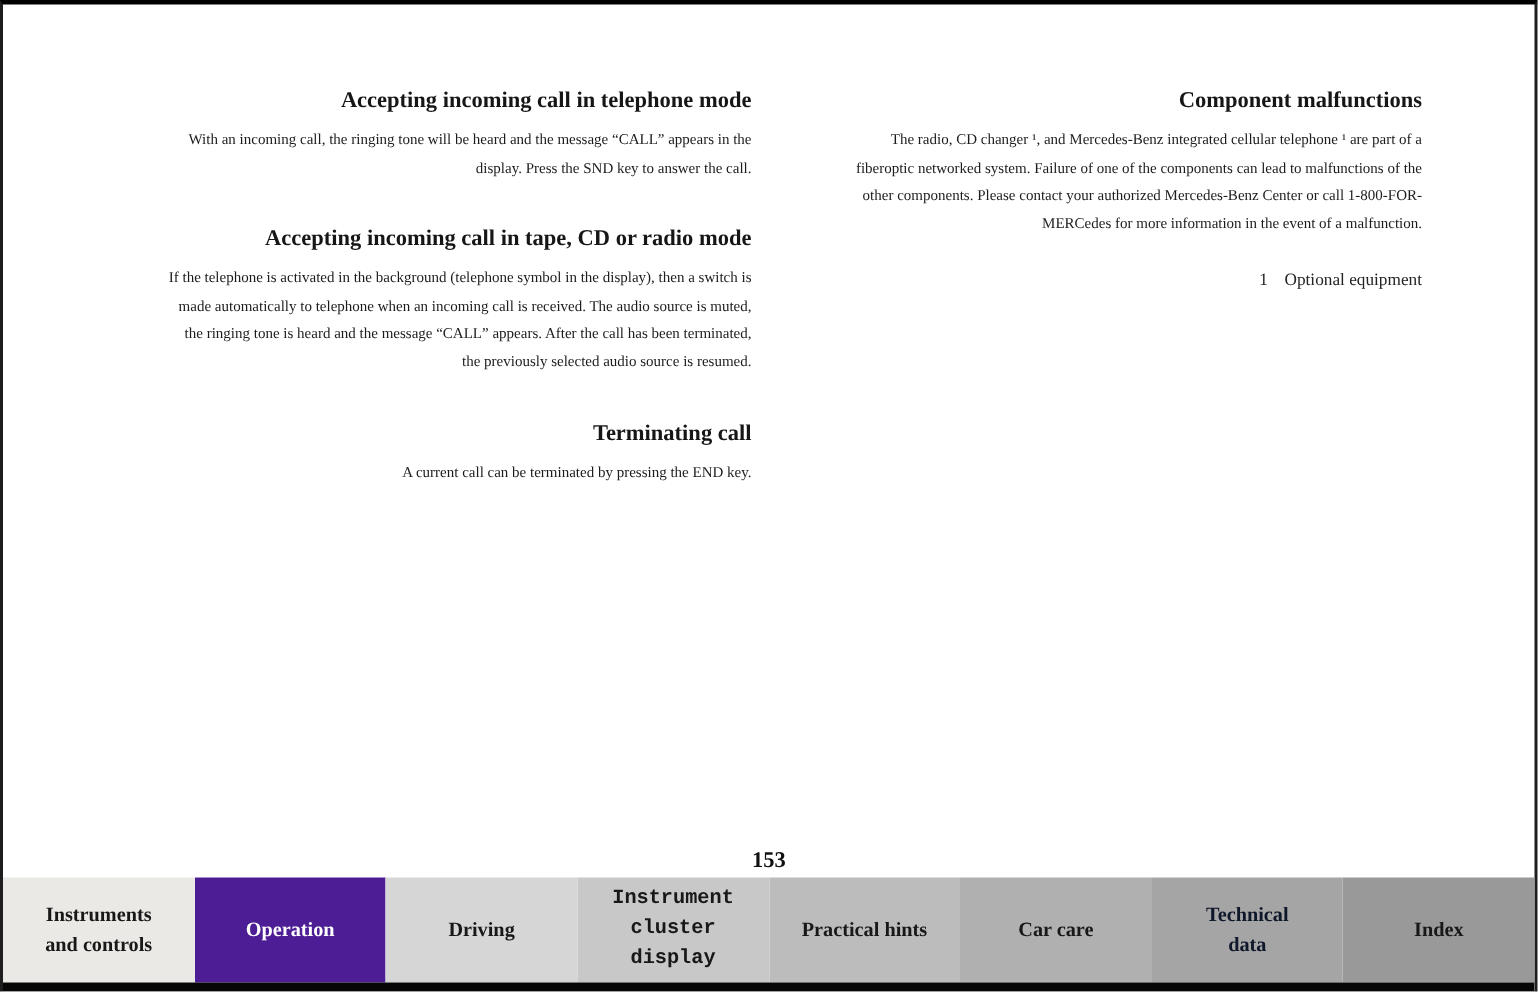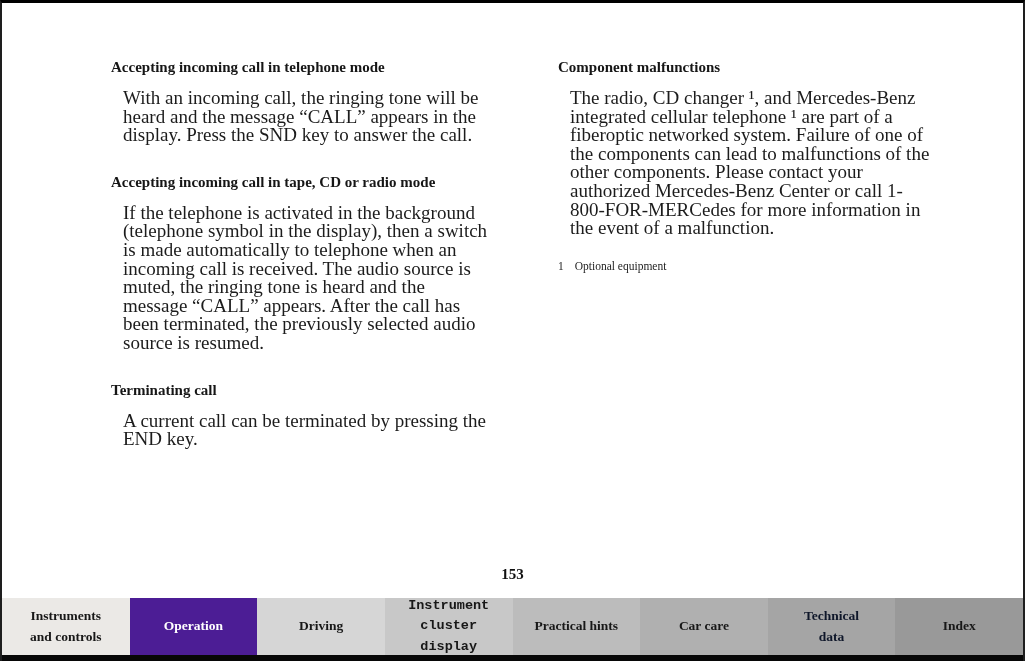--- a/index.html
+++ b/index.html
@@ -10,34 +10,34 @@
     box-sizing: border-box;
     margin: 0;
     background: #ffffff;
     border-top: 3px solid #000000;
     border-left: 2px solid #1e1e1e;
     border-right: 2px solid #1e1e1e;
     overflow: hidden;
     font-family: "Liberation Serif", serif;
     color: #1c1c1c;
   }
-  .col { position: absolute; top: 55px; width: 390px; }
+  .col { position: absolute; top: 55px; width: 390px; text-align: right; }
   .col-left  { left: 109px; }
   .col-right { left: 556px; }
   .sec + .sec { margin-top: 28px; }
   .sec h3 {
     margin: 0 0 8px 0;
     font-size: 15px;
     line-height: 19px;
     font-weight: bold;
     color: #161616;
   }
   .sec p {
-    margin: 12px;
-    font-size: 19px;
+    margin: 0;
+    font-size: 10px;
     line-height: 18.6px;
   }
   .footnote {
     margin-top: 21px;
     font-size: 11.5px;
     line-height: 14px;
     color: #232323;
   }
   .fn-marker { display: inline-block; margin-right: 11px; }
   .chapter-label {
@@ -57,21 +57,21 @@
     text-align: center;
     font-size: 15px;
     font-weight: bold;
     color: #101010;
   }
   .tabs {
     position: absolute;
     left: 0;
     bottom: 6px;
     width: 100%;
-    height: 57px;
+    height: 70px;
     display: flex;
   }
   .tab {
     flex: 1 1 0;
     display: flex;
     align-items: center;
     justify-content: center;
     text-align: center;
     box-sizing: border-box;
     padding: 2px 6px;

